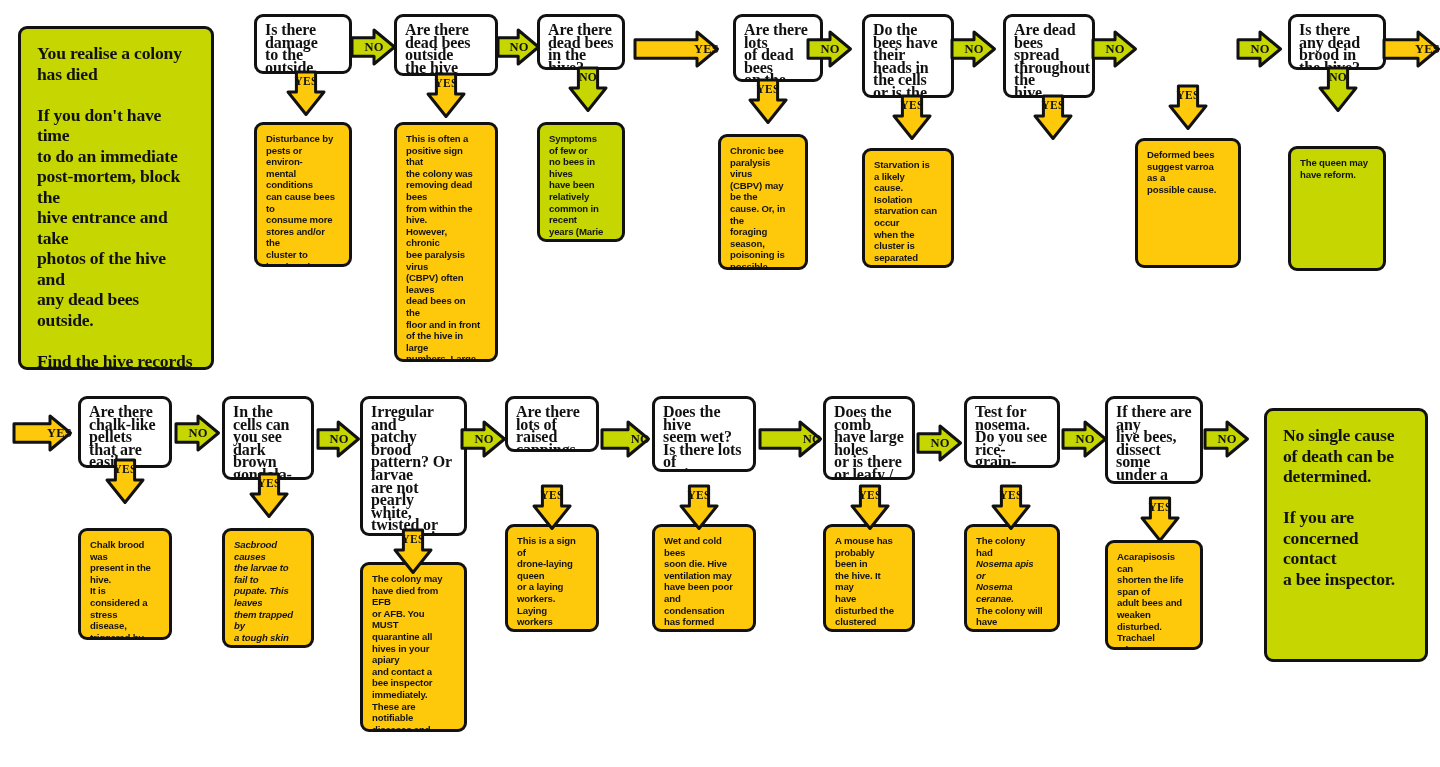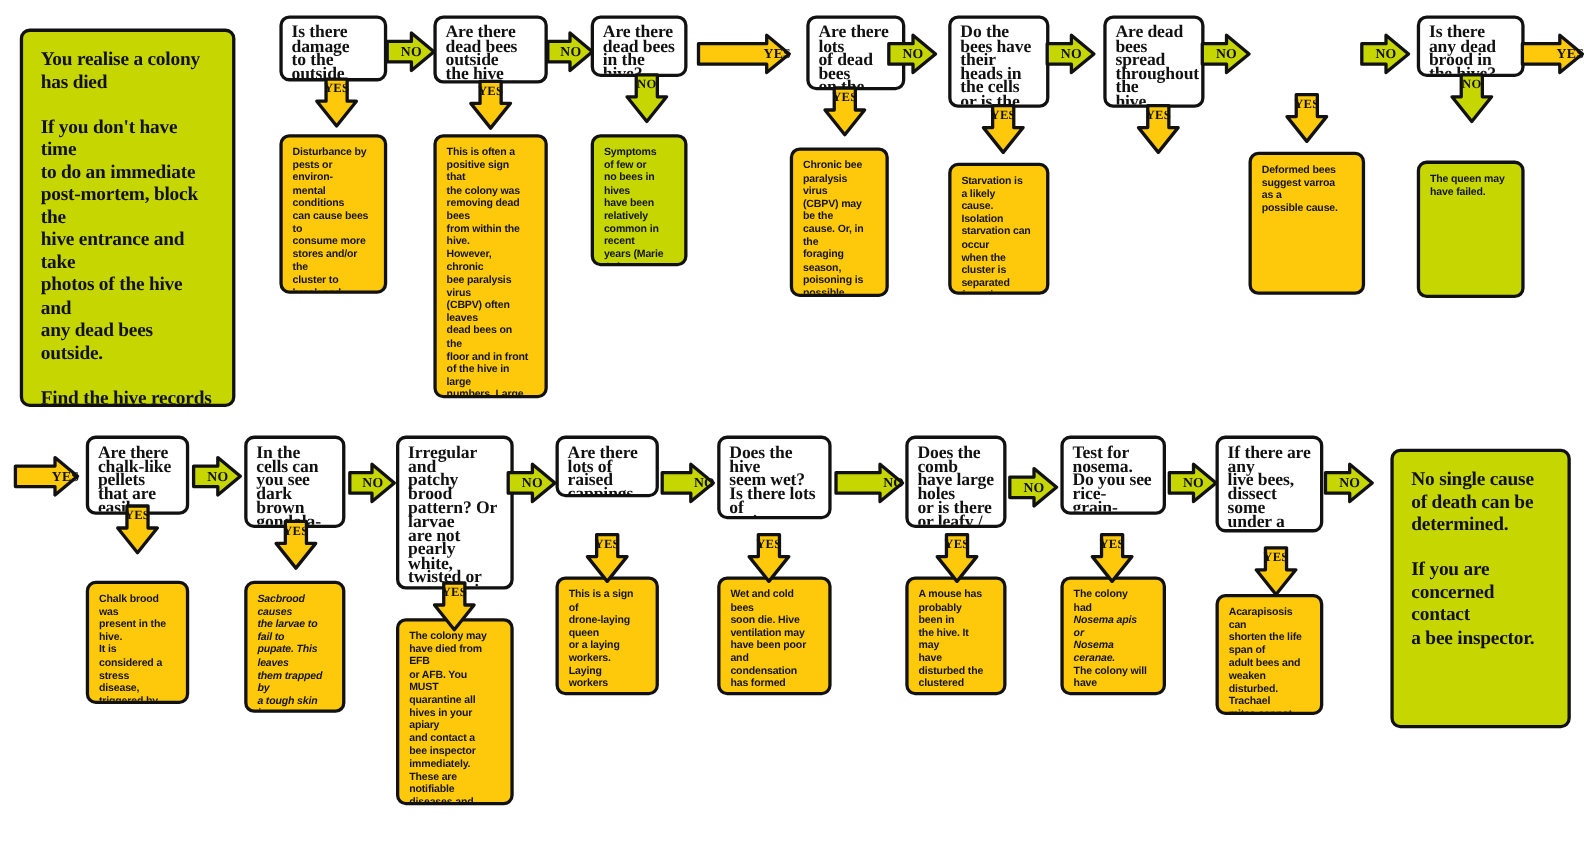--- a/index.html
+++ b/index.html
@@ -310,21 +310,21 @@
         <polygon points="10.4,0 10.4,20 2,20 20,42.5 38,20 29.6,20 29.6,0" fill="#FFC90B" stroke="#111111" stroke-width="3" stroke-linejoin="round"></polygon>
       </svg>
       <span class="lbl">YES</span>
     </div>
     <div class="node q" style="left: 1288px; top: 14px; width: 98px; height: 56px;">
       <span class="txt">Is there any dead
 brood in the hive?</span>
     </div>
     <div class="node a green" style="left: 1288px; top: 146px; width: 98px; height: 125px;">
       <span class="txt">The queen may
-have failed.</span>
+have reform.</span>
     </div>
     <div class="arrow right long" style="left: 1384px; top: 30px; width: 56px; height: 38px;">
       <svg width="56" height="38" viewBox="0 0 56 38">
         <polygon points="0,9.69 34,9.69 34,2 54.5,19 34,36 34,28.31 0,28.31" fill="#FFC90B" stroke="#111111" stroke-width="3" stroke-linejoin="round"></polygon>
       </svg>
       <span class="lbl">YES</span>
     </div>
     <div class="arrow down" style="left: 1318px; top: 68px; width: 40px; height: 44px;">
       <svg width="40" height="44" viewBox="0 0 40 44">
         <polygon points="10.4,0 10.4,20 2,20 20,42.5 38,20 29.6,20 29.6,0" fill="#C6D600" stroke="#111111" stroke-width="3" stroke-linejoin="round"></polygon>

